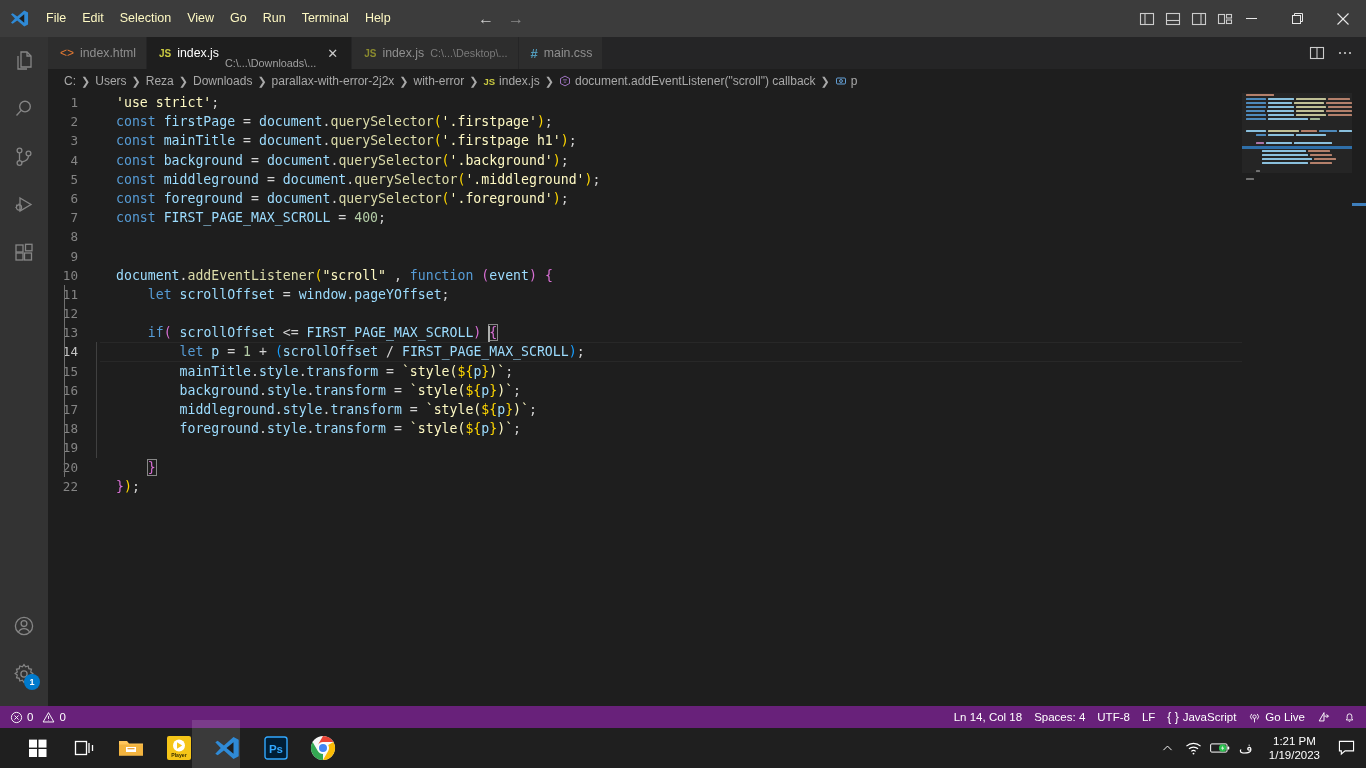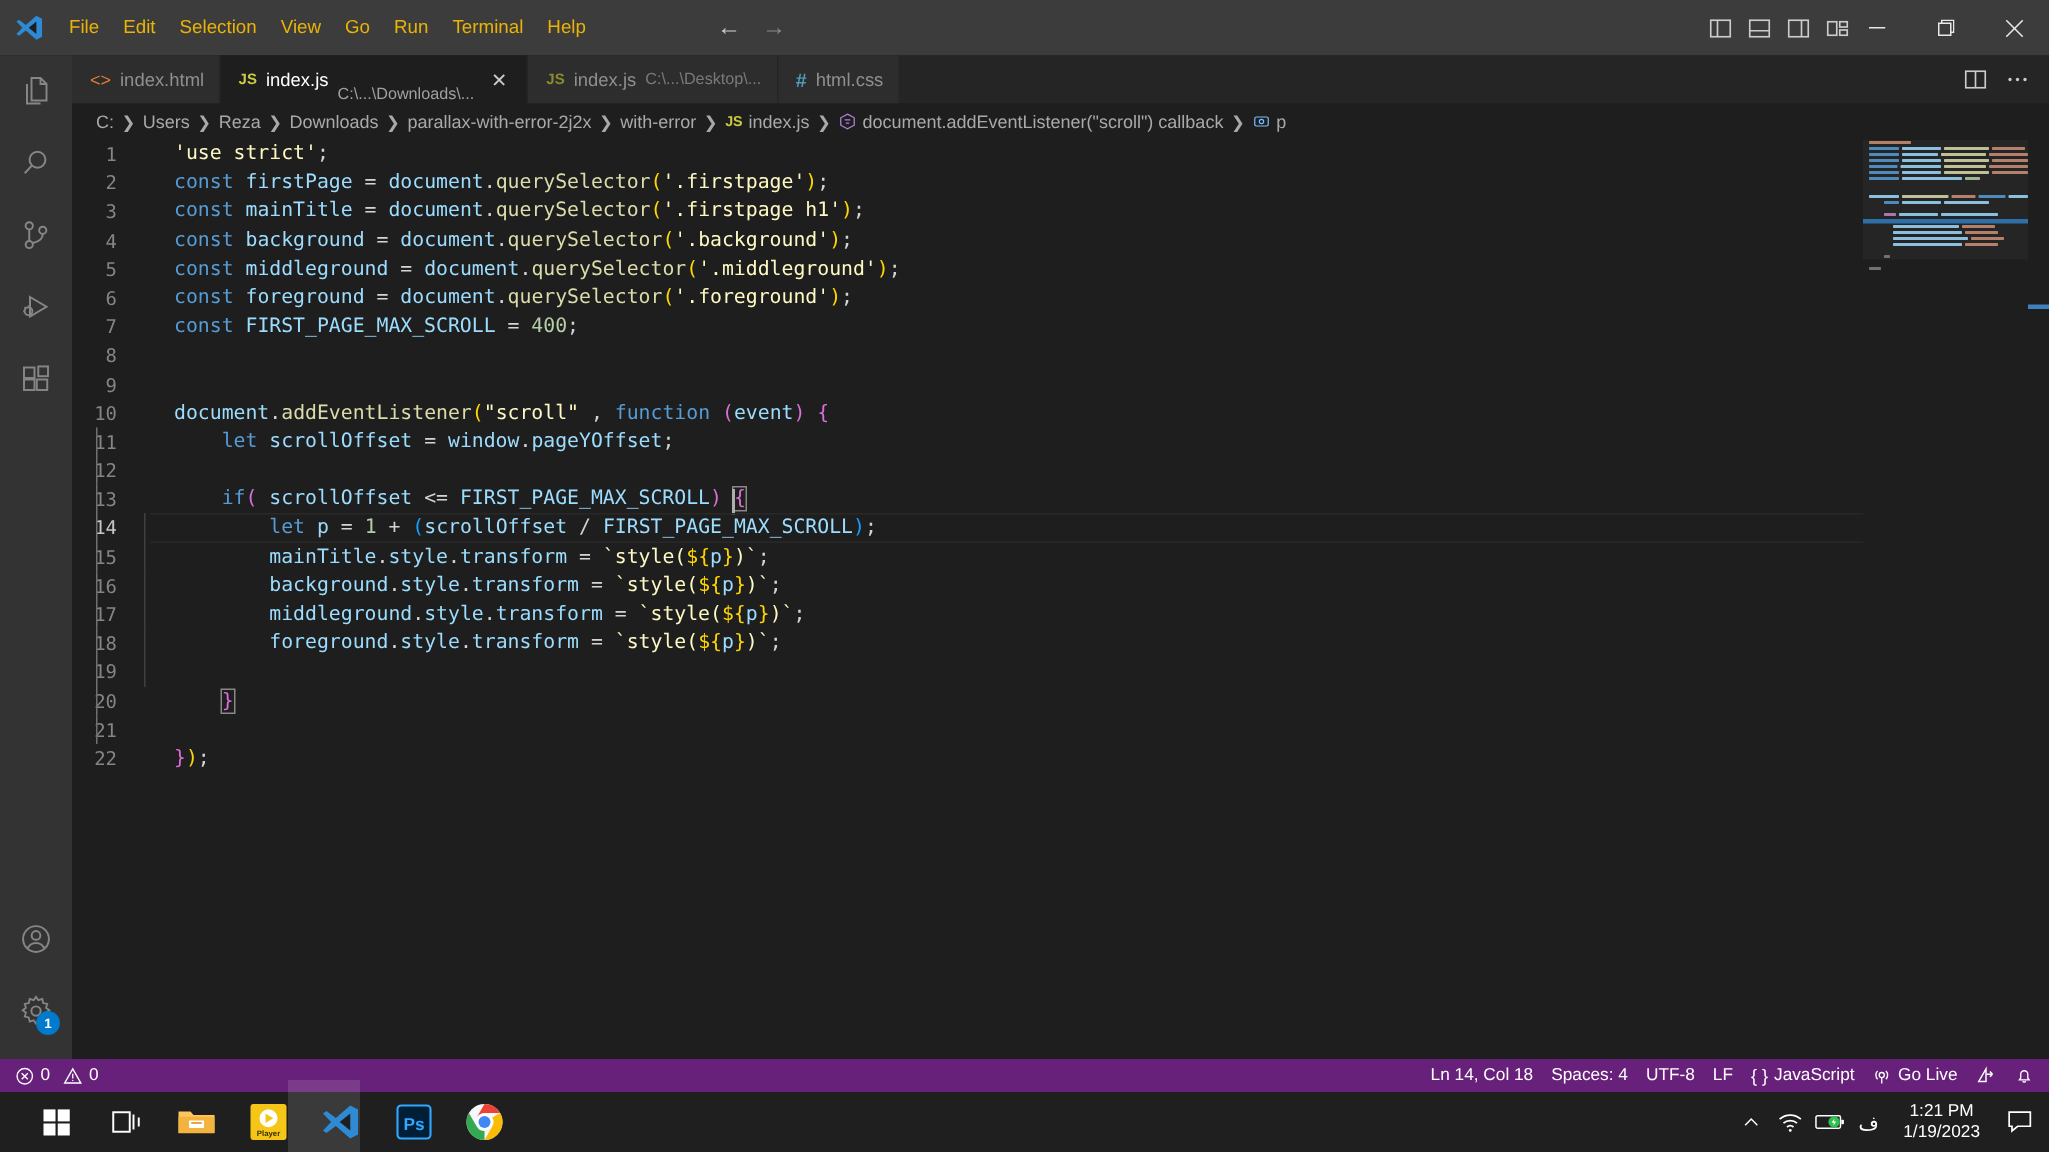--- a/index.html
+++ b/index.html
@@ -21,21 +21,21 @@
     color: #cccccc;
   }
   .vscode-logo {
     width: 38px; height: 37px;
     display: flex; align-items: center; justify-content: center;
   }
   .vscode-logo svg { width: 19px; height: 19px; }
   .menubar { display: flex; align-items: center; height: 37px; }
   .menu-item {
     padding: 0 8px; height: 37px; line-height: 37px;
-    font-size: 12.5px; color: #eab308; cursor: default;
+    font-size: 12.5px; color: #fef9c3; cursor: default;
     white-space: nowrap;
     text-align: center;
   }
 
   .nav-arrows {
     position: absolute; left: 478px; top: 0; height: 37px;
     display: flex; align-items: center; gap: 14px;
   }
   .nav-arrow { font-size: 16px; color: #cccccc; line-height: 1; cursor: default; }
   .nav-arrow.disabled { color: #8a8a8a; }
@@ -426,21 +426,21 @@
     <span class="tab-desc">C:\...\Downloads\...</span>
     <span class="tab-close">✕</span>
   </div>
   <div class="tab">
     <span class="tab-icon js dim">JS</span>
     <span class="tab-label">index.js</span>
     <span class="tab-desc">C:\...\Desktop\...</span>
   </div>
   <div class="tab">
     <span class="tab-icon css">#</span>
-    <span class="tab-label">html.css</span>
+    <span class="tab-label">main.css</span>
   </div>
 
   <div class="tabbar-actions">
     <div class="tabbar-action">
       <svg width="16" height="16" viewBox="0 0 16 16">
         <rect x="1.5" y="2.5" width="13" height="11" fill="none" stroke="#cccccc" stroke-width="1.1"></rect>
         <line x1="8" y1="2.5" x2="8" y2="13.5" stroke="#cccccc" stroke-width="1.1"></line>
       </svg>
     </div>
     <div class="tabbar-action">
@@ -503,21 +503,20 @@
       <div class="line"><span class="ln">11</span><span class="code"><span class="indent-guide active" style="left: 16px;"></span><span class="t-punct">    </span><span class="t-key">let</span><span class="t-punct"> </span><span class="t-var">scrollOffset</span><span class="t-op"> = </span><span class="t-var">window</span><span class="t-punct">.</span><span class="t-var">pageYOffset</span><span class="t-punct">;</span></span></div>
       <div class="line"><span class="ln">12</span><span class="code"><span class="indent-guide active" style="left: 16px;"></span></span></div>
       <div class="line"><span class="ln">13</span><span class="code"><span class="indent-guide active" style="left: 16px;"></span><span class="t-punct">    </span><span class="t-key">if</span><span class="t-paren2">(</span><span class="t-punct"> </span><span class="t-var">scrollOffset</span><span class="t-op"> &lt;= </span><span class="t-var">FIRST_PAGE_MAX_SCROLL</span><span class="t-paren2">)</span><span class="t-punct"> </span><span class="cursor"></span><span class="t-paren2 bracket-match">{</span></span></div>
       <div class="line active"><span class="ln">14</span><span class="code"><span class="indent-guide active" style="left: 16px;"></span><span class="indent-guide" style="left: 47.7px;"></span><span class="t-punct">        </span><span class="t-key">let</span><span class="t-punct"> </span><span class="t-var">p</span><span class="t-op"> = </span><span class="t-num">1</span><span class="t-op"> + </span><span class="t-paren3">(</span><span class="t-var">scrollOffset</span><span class="t-op"> / </span><span class="t-var">FIRST_PAGE_MAX_SCROLL</span><span class="t-paren3">)</span><span class="t-punct">;</span></span><div class="active-line-border"></div></div>
       <div class="line"><span class="ln">15</span><span class="code"><span class="indent-guide active" style="left: 16px;"></span><span class="indent-guide" style="left: 47.7px;"></span><span class="t-punct">        </span><span class="t-var">mainTitle</span><span class="t-punct">.</span><span class="t-var">style</span><span class="t-punct">.</span><span class="t-var">transform</span><span class="t-op"> = </span><span class="t-str">`style(</span><span class="t-paren1">${</span><span class="t-var">p</span><span class="t-paren1">}</span><span class="t-str">)`</span><span class="t-punct">;</span></span></div>
       <div class="line"><span class="ln">16</span><span class="code"><span class="indent-guide active" style="left: 16px;"></span><span class="indent-guide" style="left: 47.7px;"></span><span class="t-punct">        </span><span class="t-var">background</span><span class="t-punct">.</span><span class="t-var">style</span><span class="t-punct">.</span><span class="t-var">transform</span><span class="t-op"> = </span><span class="t-str">`style(</span><span class="t-paren1">${</span><span class="t-var">p</span><span class="t-paren1">}</span><span class="t-str">)`</span><span class="t-punct">;</span></span></div>
       <div class="line"><span class="ln">17</span><span class="code"><span class="indent-guide active" style="left: 16px;"></span><span class="indent-guide" style="left: 47.7px;"></span><span class="t-punct">        </span><span class="t-var">middleground</span><span class="t-punct">.</span><span class="t-var">style</span><span class="t-punct">.</span><span class="t-var">transform</span><span class="t-op"> = </span><span class="t-str">`style(</span><span class="t-paren1">${</span><span class="t-var">p</span><span class="t-paren1">}</span><span class="t-str">)`</span><span class="t-punct">;</span></span></div>
       <div class="line"><span class="ln">18</span><span class="code"><span class="indent-guide active" style="left: 16px;"></span><span class="indent-guide" style="left: 47.7px;"></span><span class="t-punct">        </span><span class="t-var">foreground</span><span class="t-punct">.</span><span class="t-var">style</span><span class="t-punct">.</span><span class="t-var">transform</span><span class="t-op"> = </span><span class="t-str">`style(</span><span class="t-paren1">${</span><span class="t-var">p</span><span class="t-paren1">}</span><span class="t-str">)`</span><span class="t-punct">;</span></span></div>
       <div class="line"><span class="ln">19</span><span class="code"><span class="indent-guide active" style="left: 16px;"></span><span class="indent-guide" style="left: 47.7px;"></span></span></div>
       <div class="line"><span class="ln">20</span><span class="code"><span class="indent-guide active" style="left: 16px;"></span><span class="t-punct">    </span><span class="t-paren2 bracket-match">}</span></span></div>
-      <div class="line"><span class="ln">21</span><span class="code"><span class="indent-guide active" style="left: 16px;"></span></span></div>
       <div class="line"><span class="ln">22</span><span class="code"><span class="t-paren2">}</span><span class="t-paren1">)</span><span class="t-punct">;</span></span></div>
     </div>
 
   <div class="minimap" id="minimap">
     <div class="mm-slider"></div>
   <div class="mm-line">
         <div class="mm-tok" style="width: 28px; background: rgb(206, 145, 120);"></div>
       </div>
       <div class="mm-line">
         <div class="mm-tok" style="width: 20px; background: rgb(86, 156, 214);"></div>

